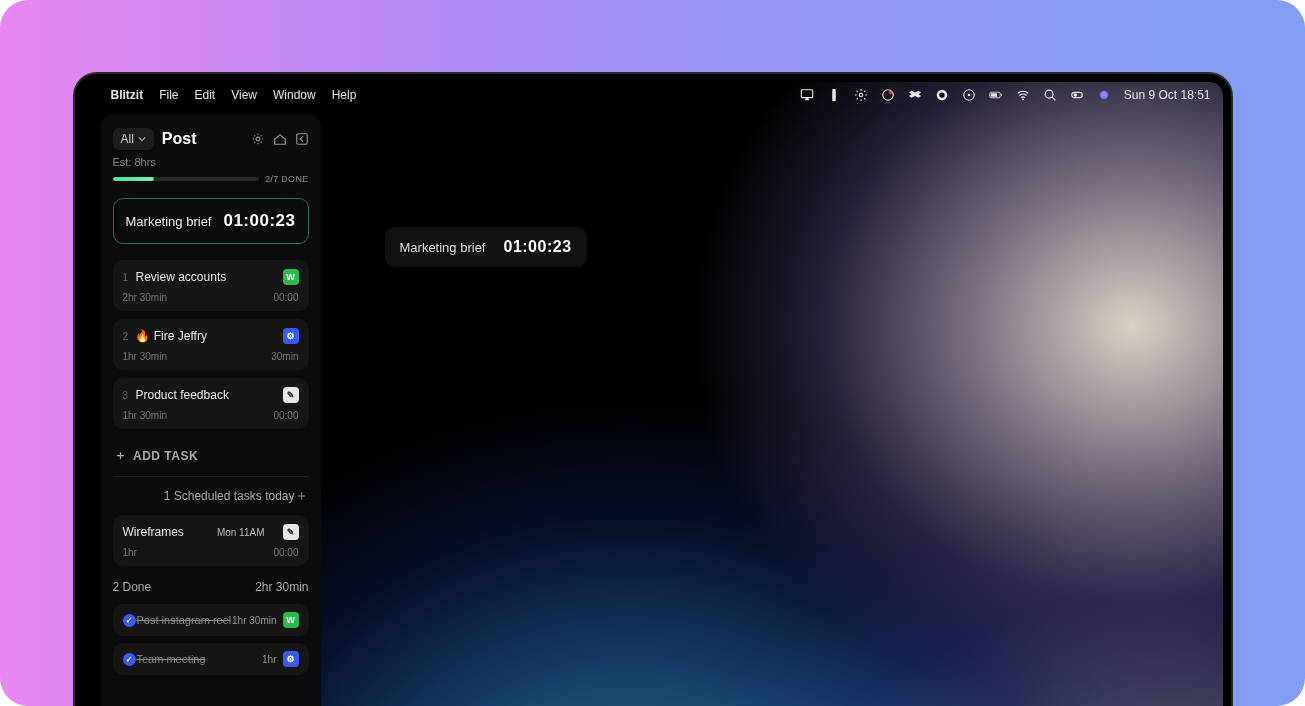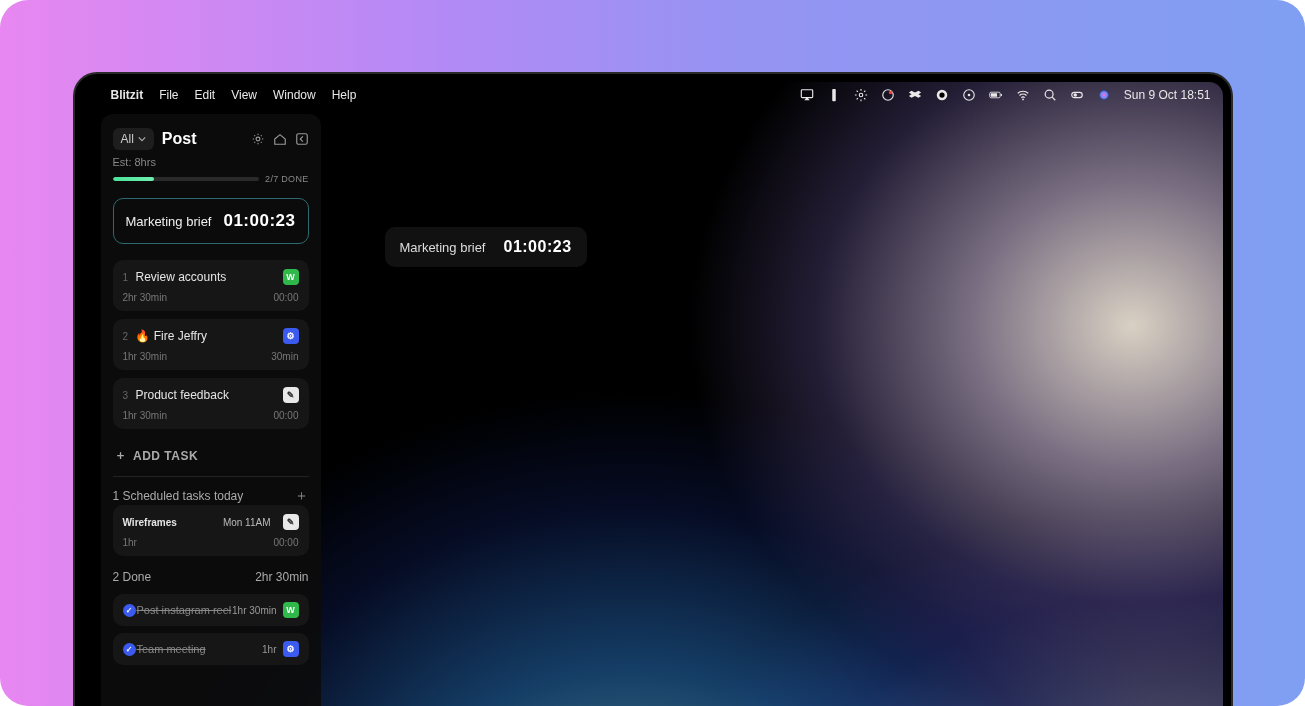--- a/index.html
+++ b/index.html
@@ -104,27 +104,27 @@
 .task-name { font-size: 12px; color: #e5e5e5; }
 .task-badge { width: 16px; height: 16px; border-radius: 4px; display: flex; align-items: center; justify-content: center; font-size: 9px; font-weight: 700; color: #fff; }
 .badge-green { background: #2fb94a; }
 .badge-blue { background: #3b5bf0; }
 .badge-white { background: #e8e8e8; color: #333; }
 .task-row2 { display: flex; justify-content: space-between; margin-top: 7px; font-size: 10px; color: #777; }
 
 .add-task { display: flex; align-items: center; gap: 6px; color: #aaa; font-size: 12px; font-weight: 600; letter-spacing: 0.5px; padding: 10px 2px 12px 2px; cursor: pointer; }
 .divider { height: 1px; background: #222; margin: 0 0 10px 0; }
 
-.section-row { display: flex; justify-content: space-between; align-items: center; font-size: 12px; color: #aaa; margin-bottom: 0; }
+.section-row { display: flex; justify-content: flex-end; align-items: center; font-size: 12px; color: #aaa; margin-bottom: 10px; }
 .section-row .plus { color: #888; font-size: 14px; cursor: pointer; }
 
 .sched-card { background: #161616; border-radius: 10px; padding: 9px 10px 8px 10px; margin-bottom: 14px; }
 .sched-row1 { display: flex; align-items: center; justify-content: space-between; }
-.sched-name { font-size: 10px; color: #e5e5e5; font-weight: bold; }
-.sched-right { display: flex; align-items: center; gap: 12px; font-size: 10px; color: #bbb; }
+.sched-name { font-size: 12px; color: #e5e5e5; }
+.sched-right { display: flex; align-items: center; gap: 18px; font-size: 10px; color: #bbb; }
 .sched-row2 { display: flex; justify-content: space-between; margin-top: 7px; font-size: 10px; color: #777; }
 
 .done-row { display: flex; justify-content: space-between; font-size: 12px; color: #aaa; margin-bottom: 10px; }
 
 .done-card { background: #161616; border-radius: 10px; padding: 8px 10px; margin-bottom: 7px; display: flex; align-items: center; justify-content: space-between; }
 .done-left { display: flex; align-items: center; gap: 1px; }
 .check-ico { width: 13px; height: 13px; border-radius: 50%; background: #3b5bf0; display: flex; align-items: center; justify-content: center; }
 .check-ico::after { content: "✓"; color: #fff; font-size: 8px; font-weight: 700; }
 .done-name { font-size: 11px; color: #888; text-decoration: line-through; }
 .done-right { display: flex; align-items: center; gap: 6px; font-size: 10px; color: #999; }

